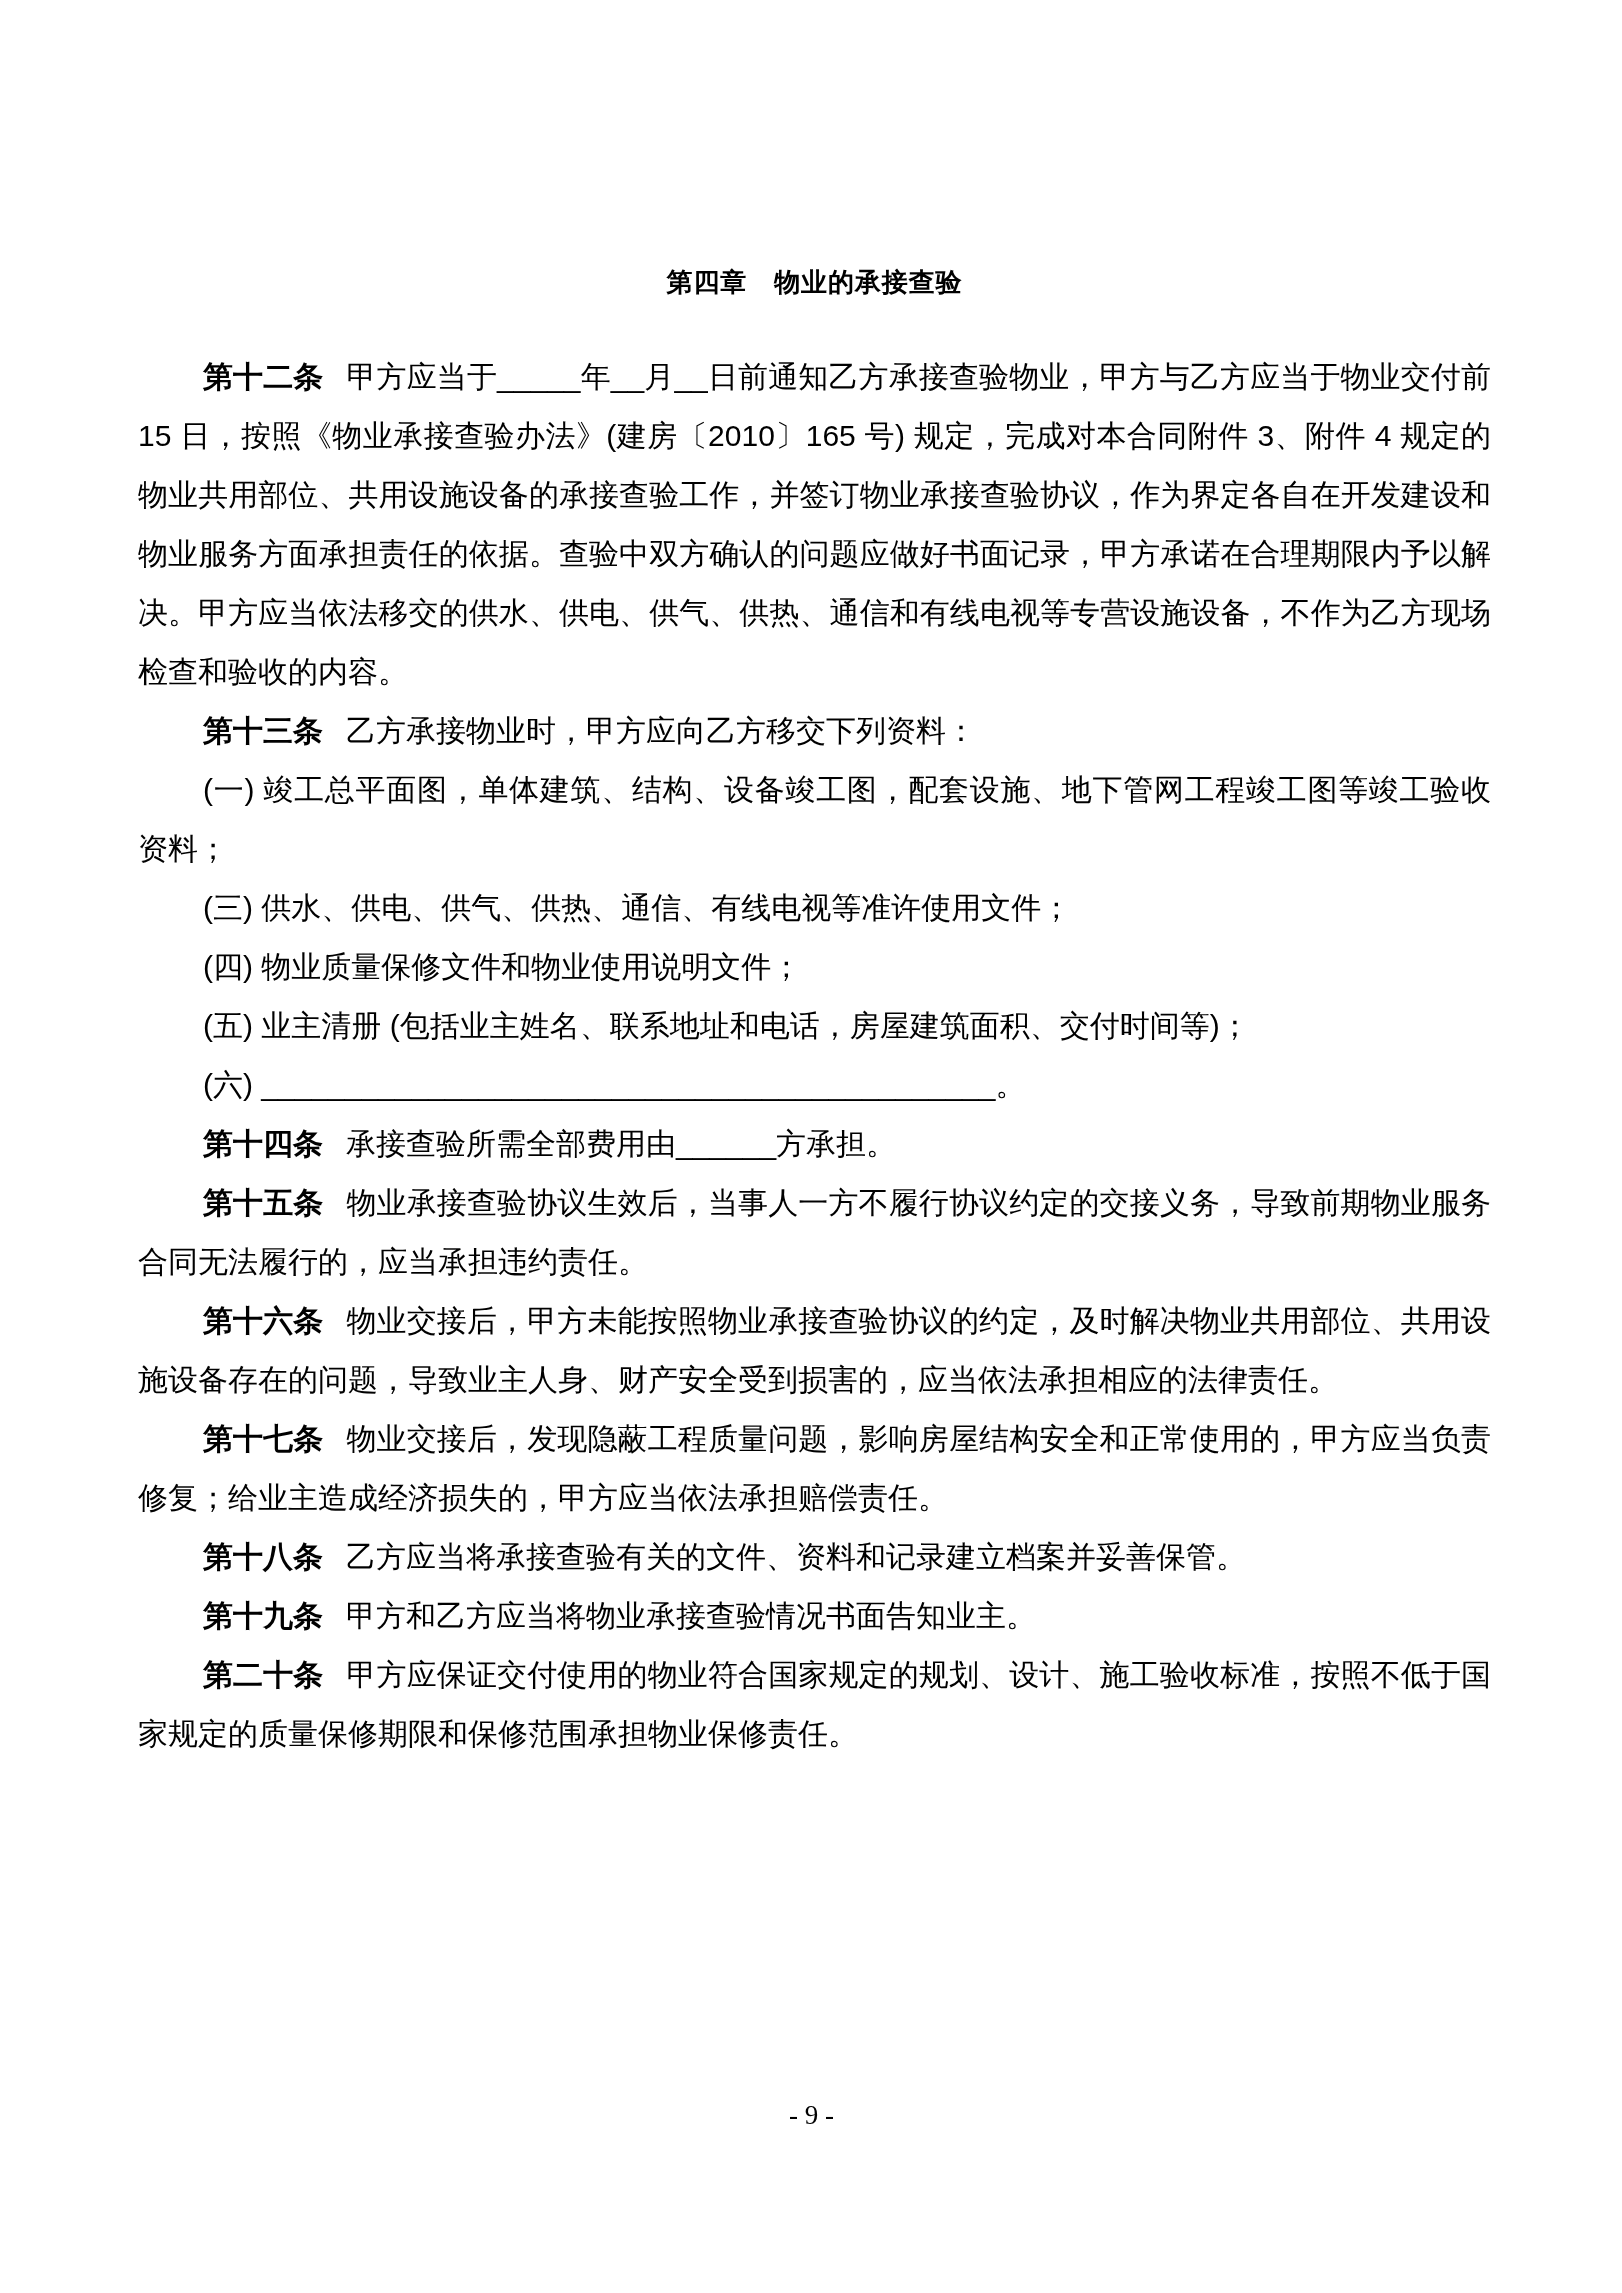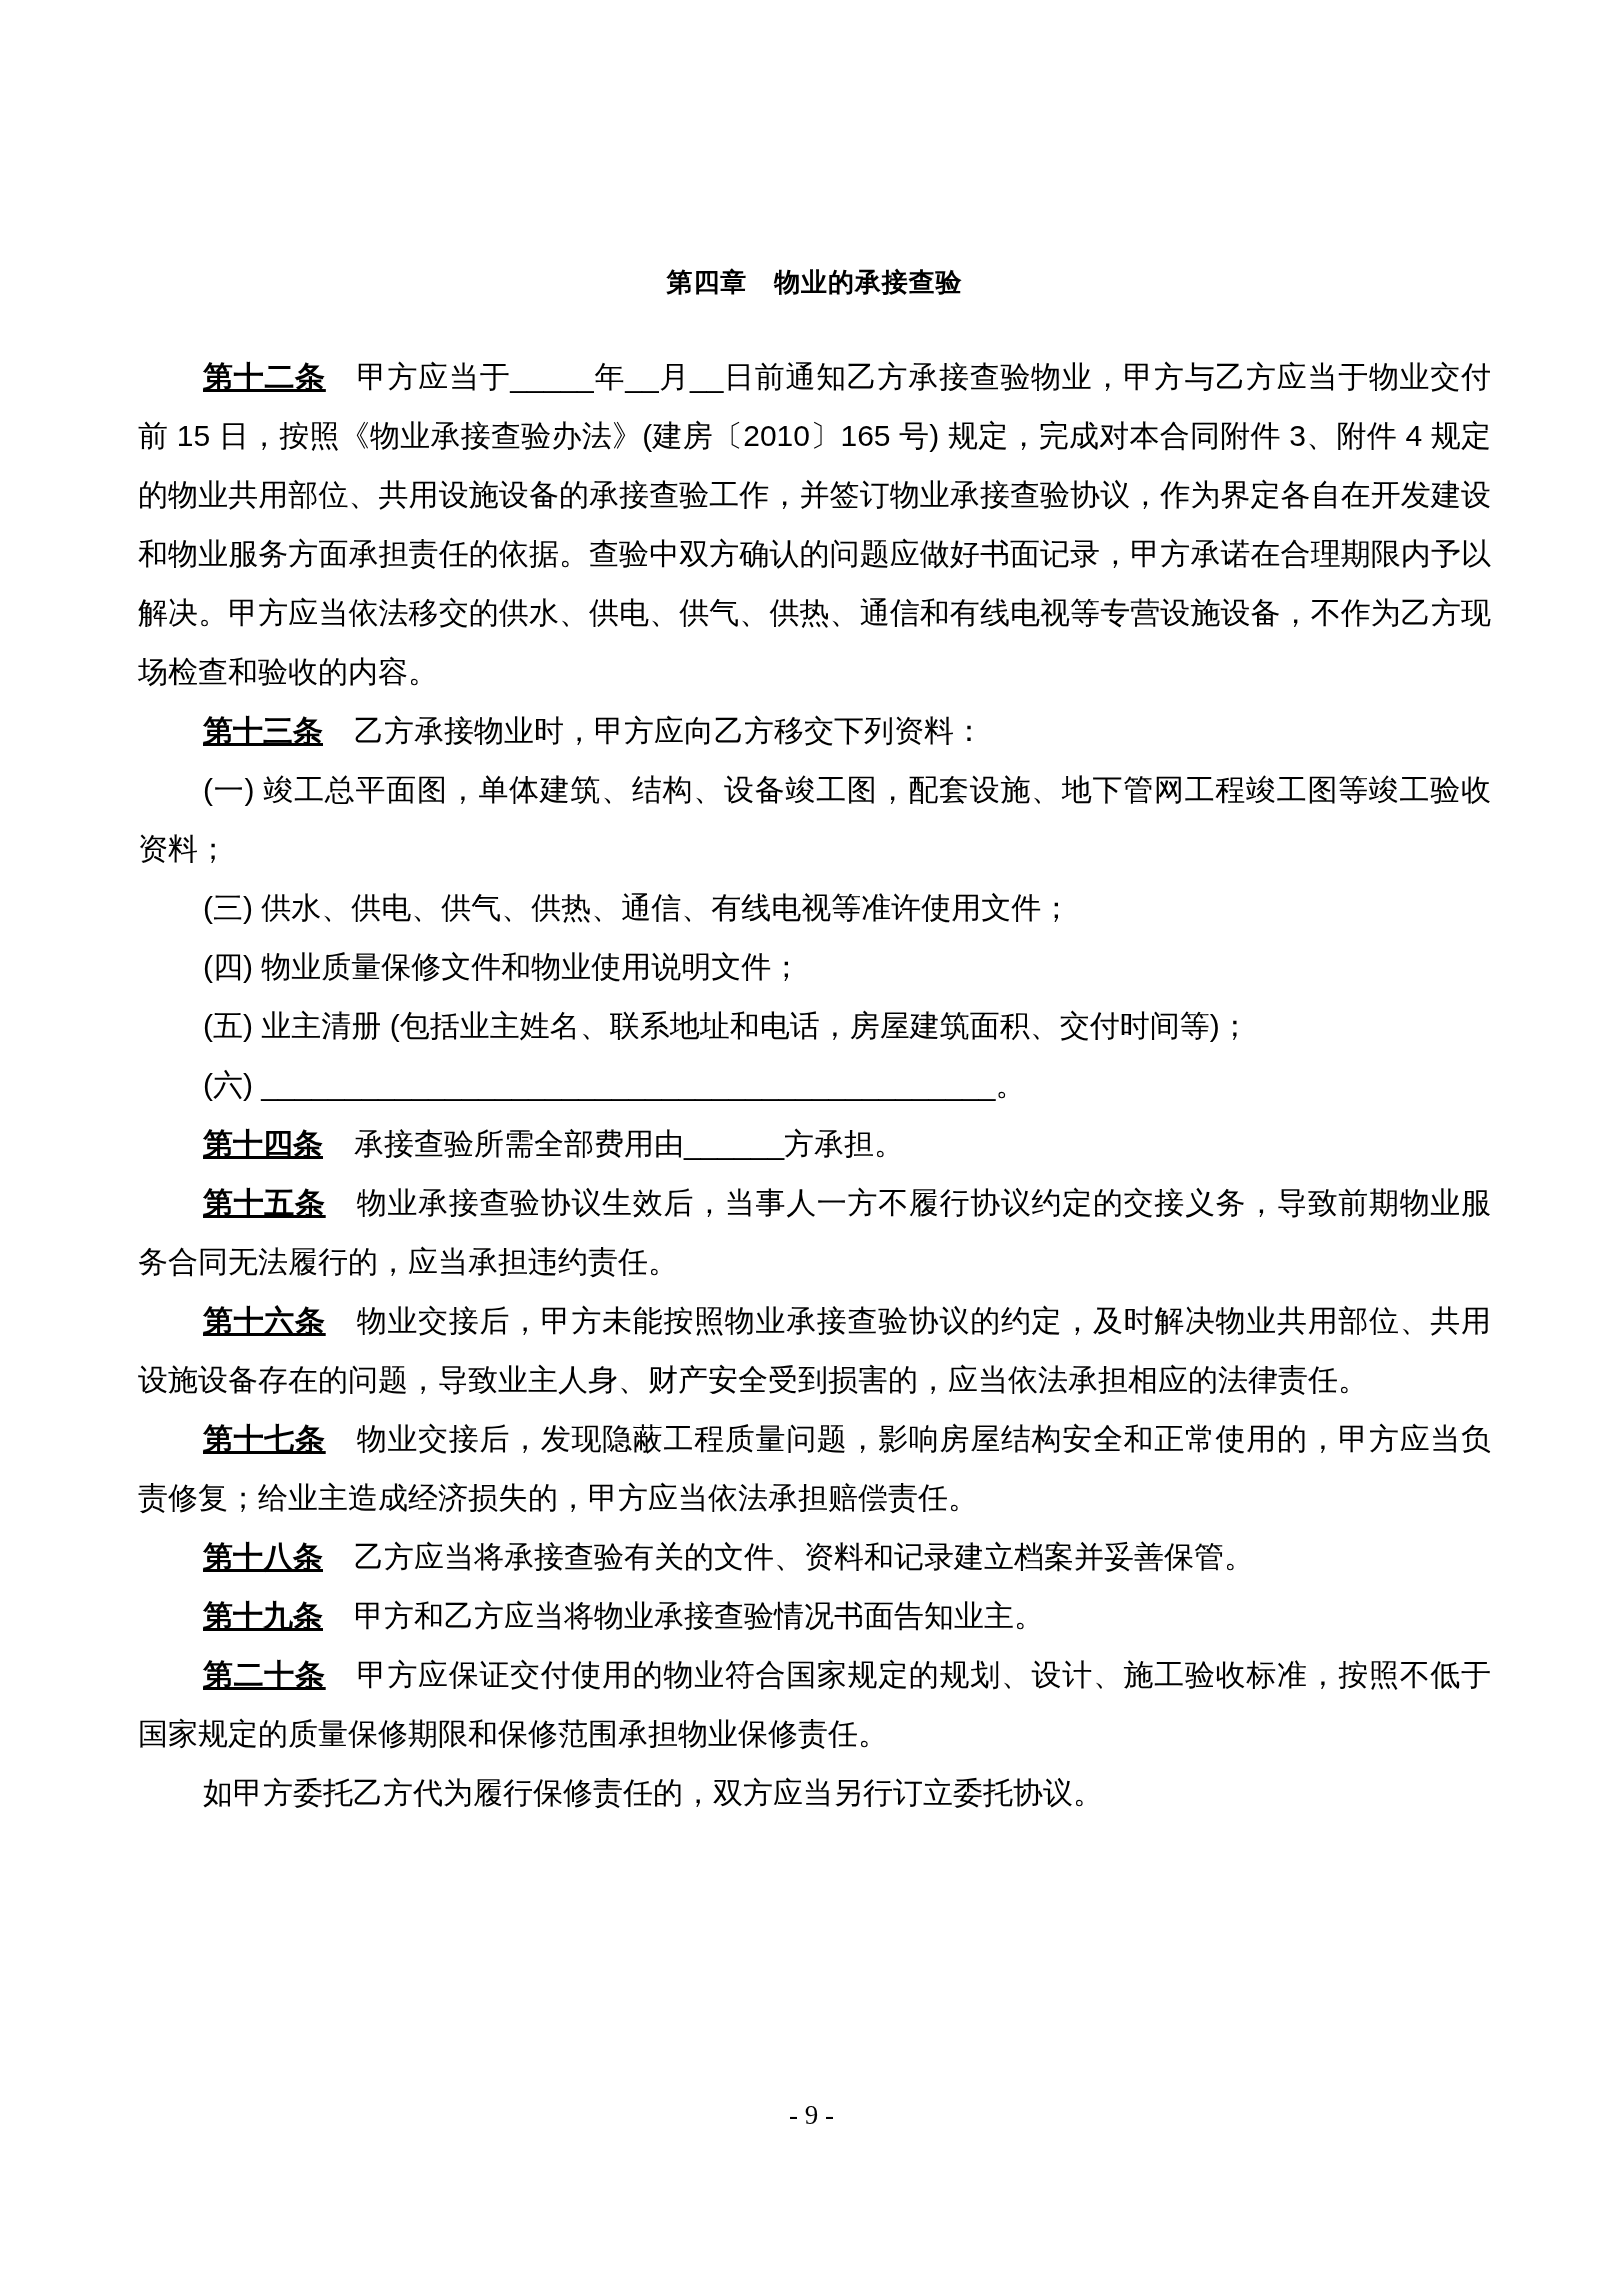--- a/index.html
+++ b/index.html
@@ -33,22 +33,21 @@
   .para {
     margin: 0;
     font-size: 30px;
     line-height: 59px;
     text-align: justify;
     text-indent: 65px;
     word-break: break-all;
   }
   .para-label {
     font-weight: bold;
-    margin-right: 31px;
-    text-decoration: underline;
+    margin-right: 23px;
   }
   .para-label:empty {
     display: none;
   }
   .footer {
     position: absolute;
     top: 2097px;
     left: 0;
     width: 100%;
     text-align: center;
@@ -88,19 +87,18 @@
     <p class="para"><span class="para-label">第十六条</span><span>物业交接后，甲方未能按照物业承接查验协议的约定，及时解决物业共用部位、共用设施设备存在的问题，导致业主人身、财产安全受到损害的，应当依法承担相应的法律责任。</span></p>
 
     <p class="para"><span class="para-label">第十七条</span><span>物业交接后，发现隐蔽工程质量问题，影响房屋结构安全和正常使用的，甲方应当负责修复；给业主造成经济损失的，甲方应当依法承担赔偿责任。</span></p>
 
     <p class="para"><span class="para-label">第十八条</span><span>乙方应当将承接查验有关的文件、资料和记录建立档案并妥善保管。</span></p>
 
     <p class="para"><span class="para-label">第十九条</span><span>甲方和乙方应当将物业承接查验情况书面告知业主。</span></p>
 
     <p class="para"><span class="para-label">第二十条</span><span>甲方应保证交付使用的物业符合国家规定的规划、设计、施工验收标准，按照不低于国家规定的质量保修期限和保修范围承担物业保修责任。</span></p>
 
-    <p class="para"><span>如甲方委托乙方代为履行保修责任的，双方应当另行订立委托协议。</span></p>
 
   </div>
 
   <div class="footer">- 9 -</div>
 </div>
 
 
 </body></html>

